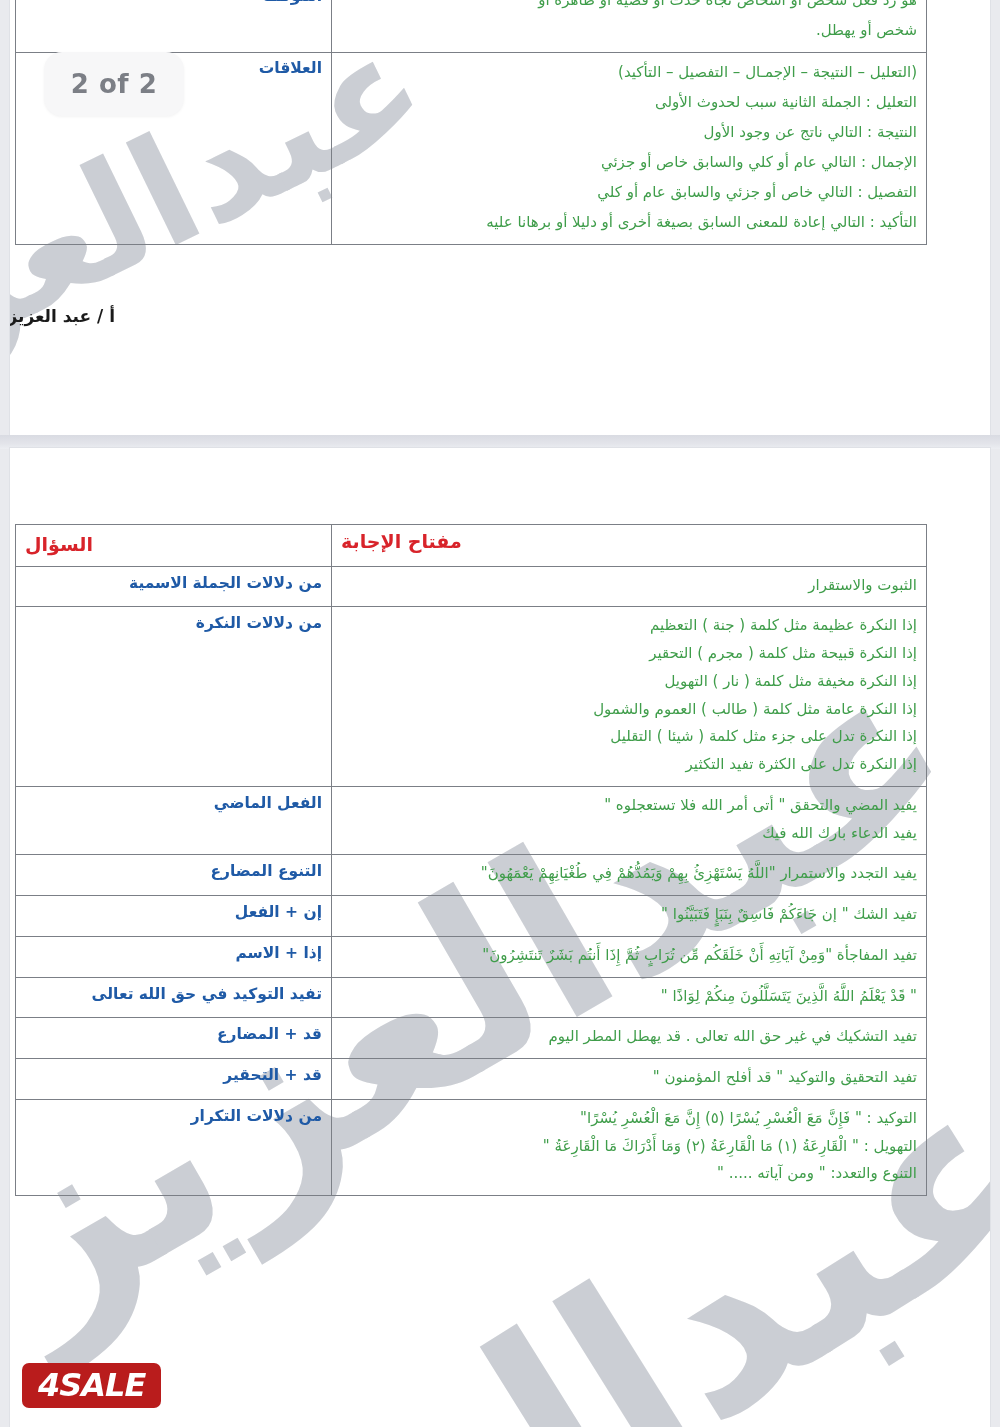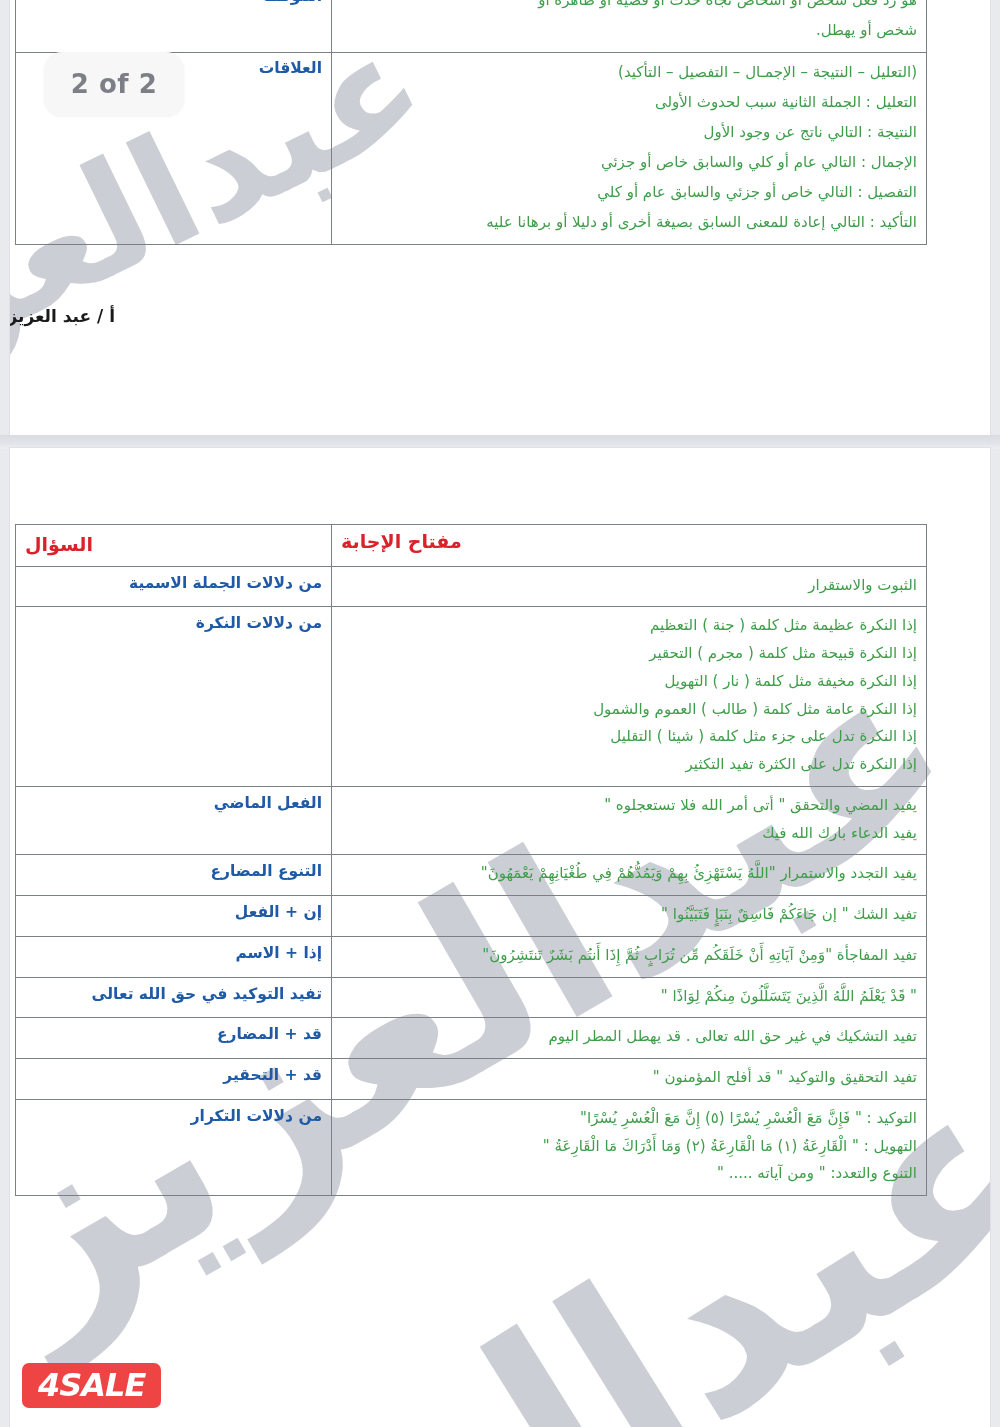--- a/index.html
+++ b/index.html
@@ -151,21 +151,21 @@
     letter-spacing: .5px;
     direction: ltr;
     box-shadow: 0 1px 3px rgba(0,0,0,.05);
   }
 
   
   .logo-4sale {
     position: absolute;
     left: 22px;
     top: 1363px;
-    background: #ef4444;
+    background: #b91c1c;
     border-radius: 7px;
     padding: 6px 16px 7px 16px;
     color: #ffffff;
     font-size: 32px;
     font-weight: bold;
     font-style: italic;
     letter-spacing: -1px;
     direction: ltr;
     font-family: "DejaVu Sans", "Liberation Sans", sans-serif;
     line-height: 1;

